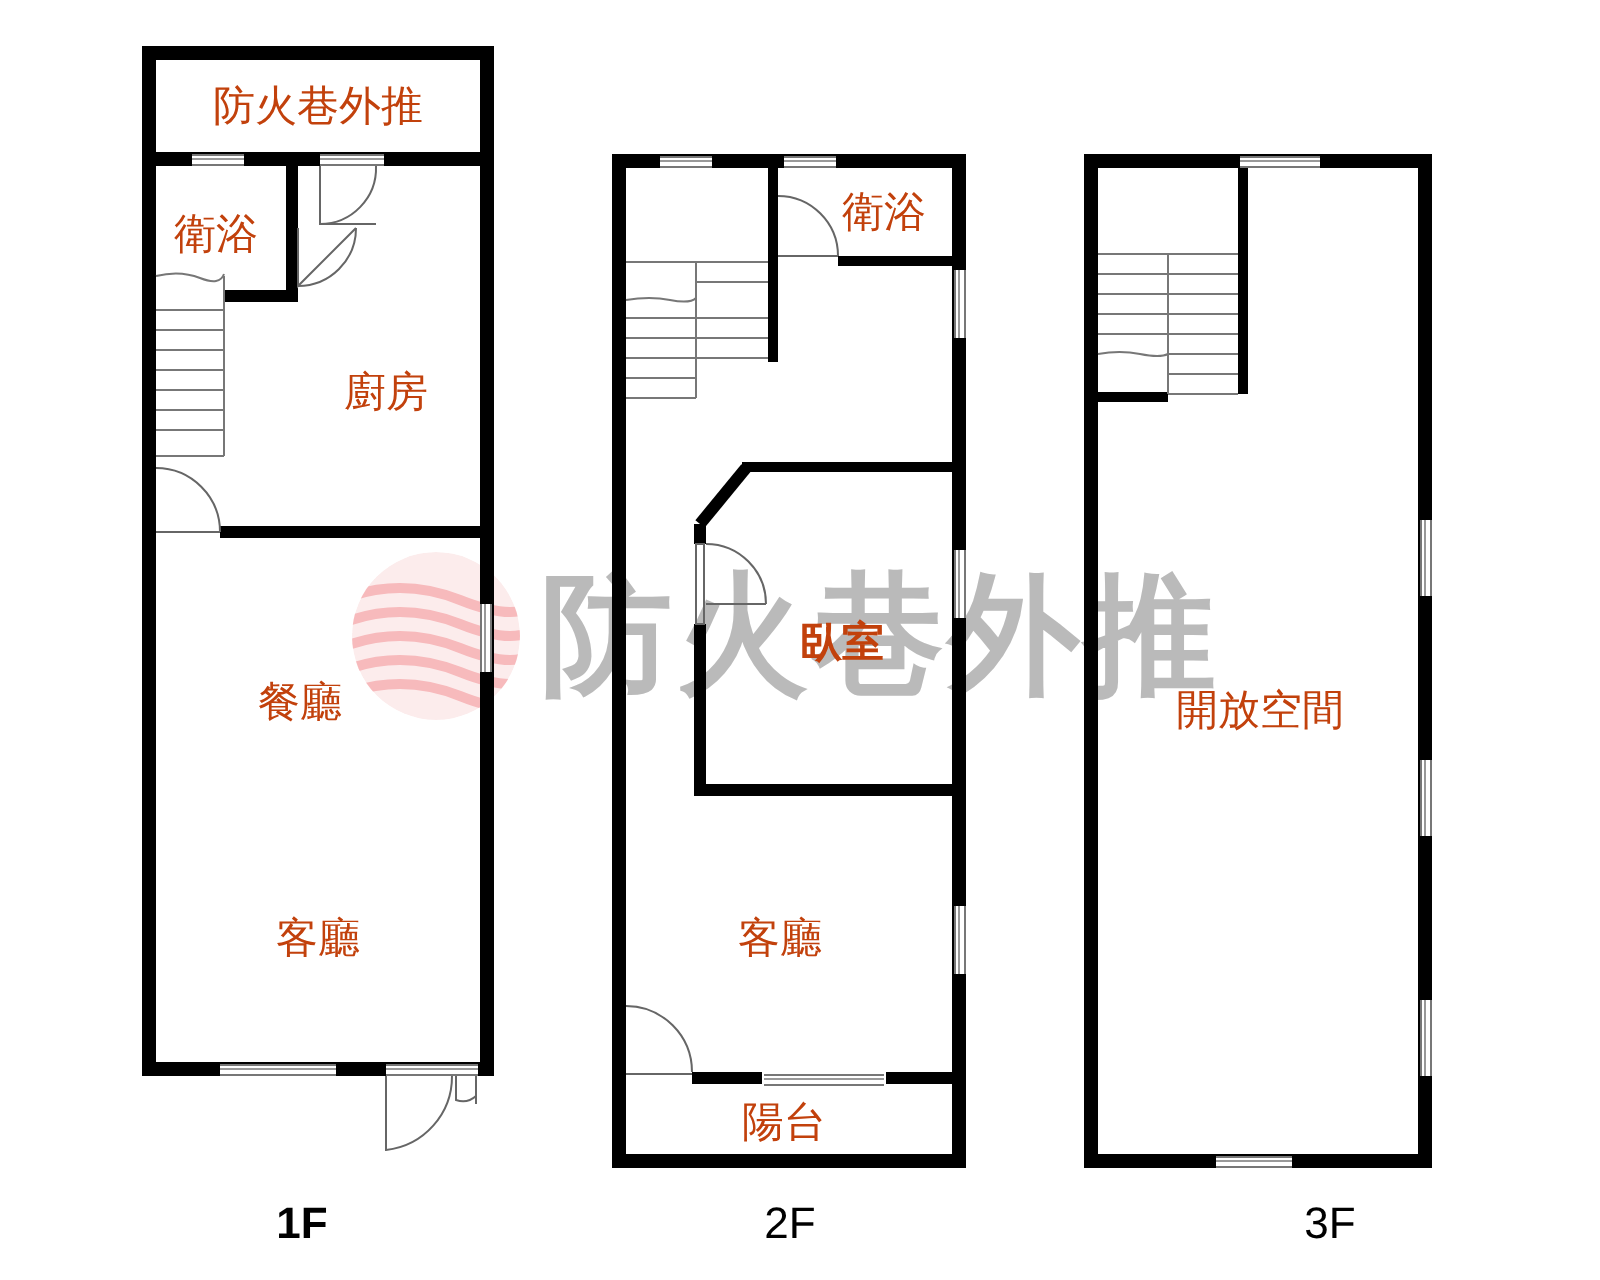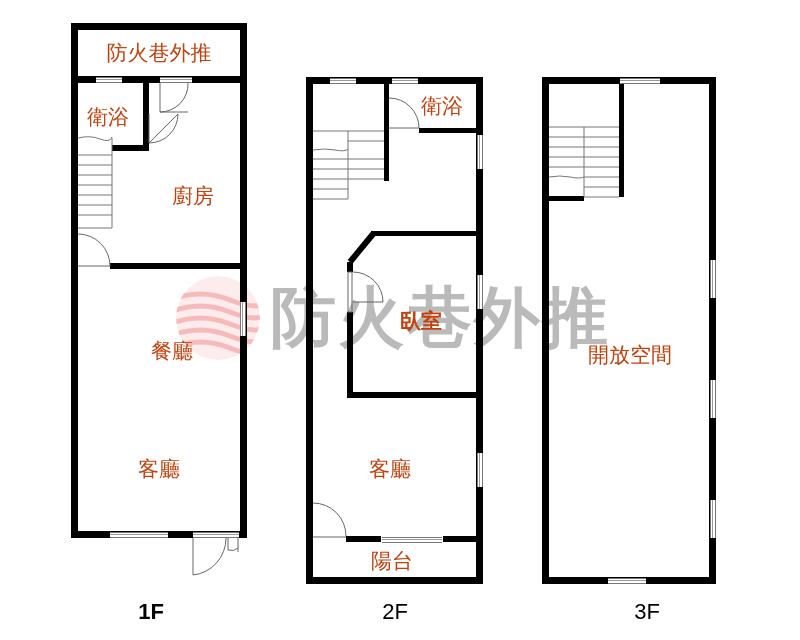--- a/index.html
+++ b/index.html
@@ -83,21 +83,21 @@
       <path d="M78 234 A32 32 0 0 1 110 266"></path>
       <line x1="78" y1="266" x2="110" y2="266"></line>
       <path d="M193 538 L193 575 A37 37 0 0 0 226 538"></path>
       <path d="M228 538 L228 550 A10 10 0 0 0 238 548"></path>
       <line x1="238" y1="538" x2="238" y2="552"></line>
     </g>
   </svg>
   <div class="label" style="left:159px;top:53px;">防火巷外推</div>
   <div class="label" style="left:108px;top:117px;">衛浴</div>
   <div class="label" style="left:193px;top:196px;">廚房</div>
-  <div class="label" style="left:172px;top:351px;">餐廳</div>
+  <div class="label" style="left:150px;top:351px;">餐廳</div>
   <div class="label" style="left:159px;top:469px;">客廳</div>
   <div class="floor-label" style="left:151px;top:612px;font-weight:bold;">1F</div>
 </div>
 
 <div>
   <div class="wall" style="left:306px;top:77px;width:177px;height:7px;"></div>
   <div class="wall" style="left:306px;top:77px;width:7px;height:507px;"></div>
   <div class="wall" style="left:476px;top:77px;width:7px;height:507px;"></div>
   <div class="wall" style="left:306px;top:577px;width:177px;height:7px;"></div>
 
@@ -174,14 +174,14 @@
       <line x1="549" y1="157" x2="619" y2="157"></line>
       <line x1="549" y1="167" x2="619" y2="167"></line>
       <path d="M549 177 Q560 175 570 177 T 584 177"></path>
       <line x1="584" y1="177" x2="619" y2="177"></line>
       <line x1="584" y1="187" x2="619" y2="187"></line>
       <line x1="584" y1="197" x2="619" y2="197"></line>
       <line x1="584" y1="127" x2="584" y2="197"></line>
     </g>
   </svg>
   <div class="label" style="left:630px;top:355px;">開放空間</div>
-  <div class="floor-label" style="left:647px;top:612px;">3F</div>
+  <div class="floor-label" style="left:665px;top:612px;">3F</div>
 </div>
 
 </body></html>

